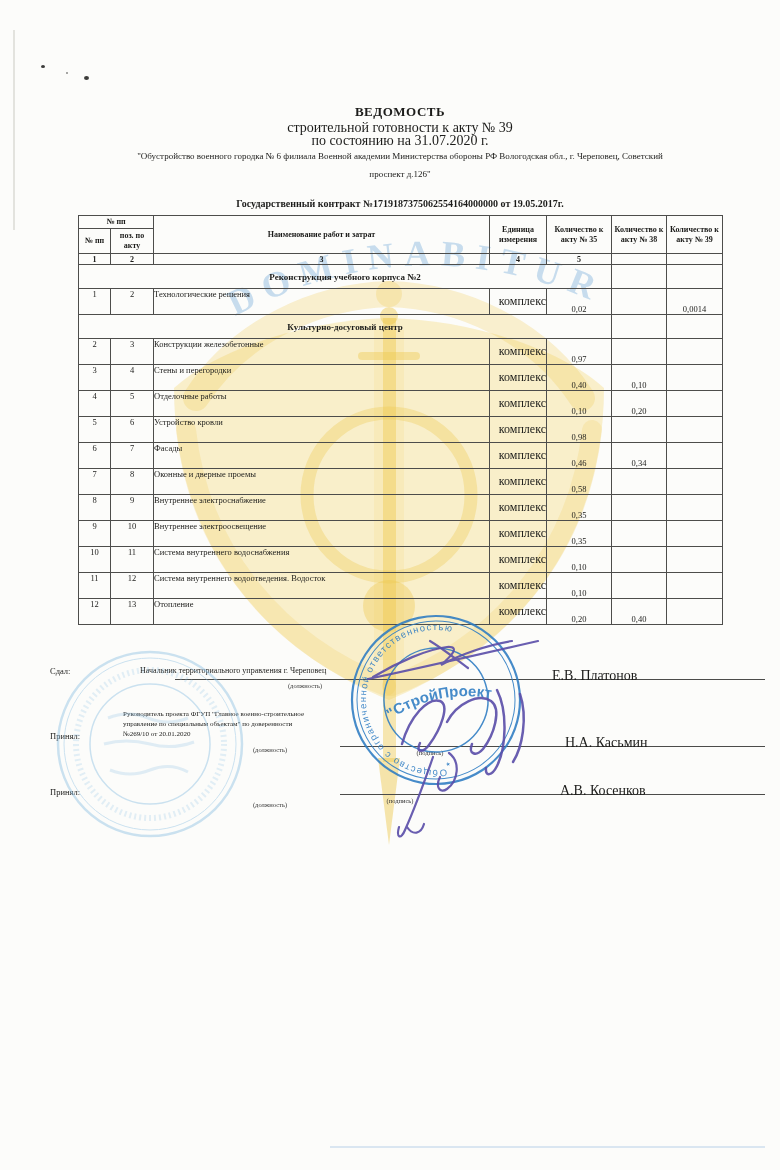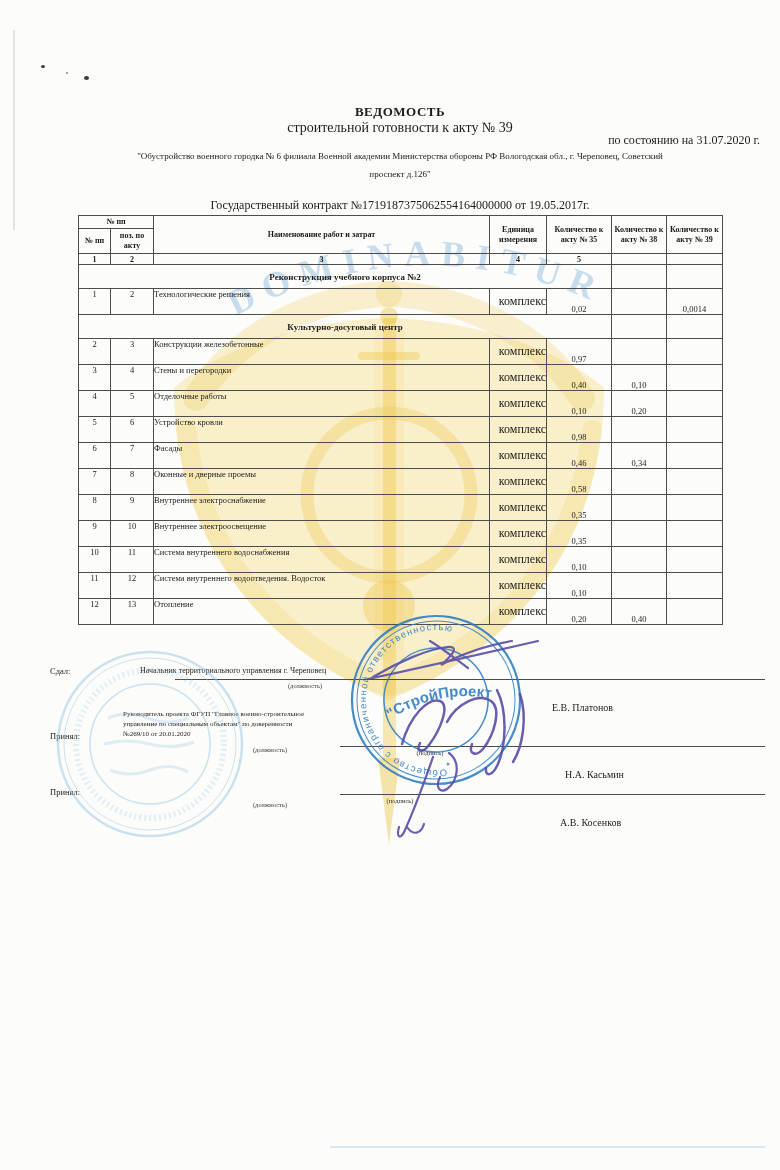--- a/index.html
+++ b/index.html
@@ -4,44 +4,44 @@
 <style>
   html,body{margin:0;padding:0;background:#e9e9e7;}
   #sheet{
     position:relative;width:780px;height:1170px;background:#fcfcfa;overflow:hidden;
     font-family:"Liberation Serif","DejaVu Serif",serif;color:#1c1c1a;
   }
   .abs{position:absolute;}
   .center{position:absolute;left:40px;width:720px;text-align:center;}
   .doc-title{font-size:13px;font-weight:700;letter-spacing:.5px;}
   .doc-sub{font-size:14px;font-weight:400;}
-  .doc-sub2{font-size:12px;text-align:right;}
+  .doc-sub2{font-size:14px;}
   .doc-obj{font-size:9px;line-height:18px;}
   .doc-cipher{font-size:9.5px;font-weight:700;}
-  .doc-contract{font-size:12px;}
+  .doc-contract{font-size:10px;font-weight:bold;}
 
   
   #works-table{position:absolute;left:78px;top:215px;border-collapse:collapse;table-layout:fixed;width:644px;z-index:2;border-radius:11px;}
   #works-table td,#works-table th{border:1px solid #4d4d4b;padding:0;overflow:hidden;}
   .h{font-weight:700;text-align:center;vertical-align:middle;font-size:8px;line-height:1.25;padding:1px 2px;}
   .hn{font-weight:700;text-align:center;vertical-align:middle;font-size:8px;}
   tr.gr{height:13px;} tr.hr{height:25px;} tr.nr{height:11px;}
   tr.item{height:26px;} tr.section{height:24px;}
   .c-num{text-align:center;vertical-align:top;font-size:8.5px;padding-top:3px;}
   .c-name{text-align:left;vertical-align:top;font-size:8.5px;padding:3px 5px 0 5px;}
   .c-unit{text-align:right;vertical-align:middle;font-size:12px;}
   .c-qty{text-align:center;vertical-align:bottom;font-size:8.5px;padding-bottom:2px;}
   .sec-cell{text-align:center;font-weight:700;font-size:9px;vertical-align:middle;}
 
   
   .sig-label{font-size:8.5px;}
   .sig-pos{font-size:8px;}
   .sig-pos-small{font-size:7px;line-height:10px;}
   .sig-caption{font-size:6.5px;text-align:center;color:#333;}
-  .sig-name{font-size:10px;margin-top:34px;}
+  .sig-name{font-size:14px;}
   .sig-line{position:absolute;border-top:1px solid #4b4b49;height:0;}
 
   .layer{position:absolute;left:0;top:0;width:780px;height:1170px;pointer-events:none;}
   #watermark-layer{z-index:1;}
   #content-layer{z-index:2;padding-left:19px;}
   #stamp-layer{z-index:3;}
   #signature-layer{z-index:4;}
   #artifact-layer{z-index:5;}
   .dot{position:absolute;background:#3c3c3a;border-radius:50%;}
 </style>

